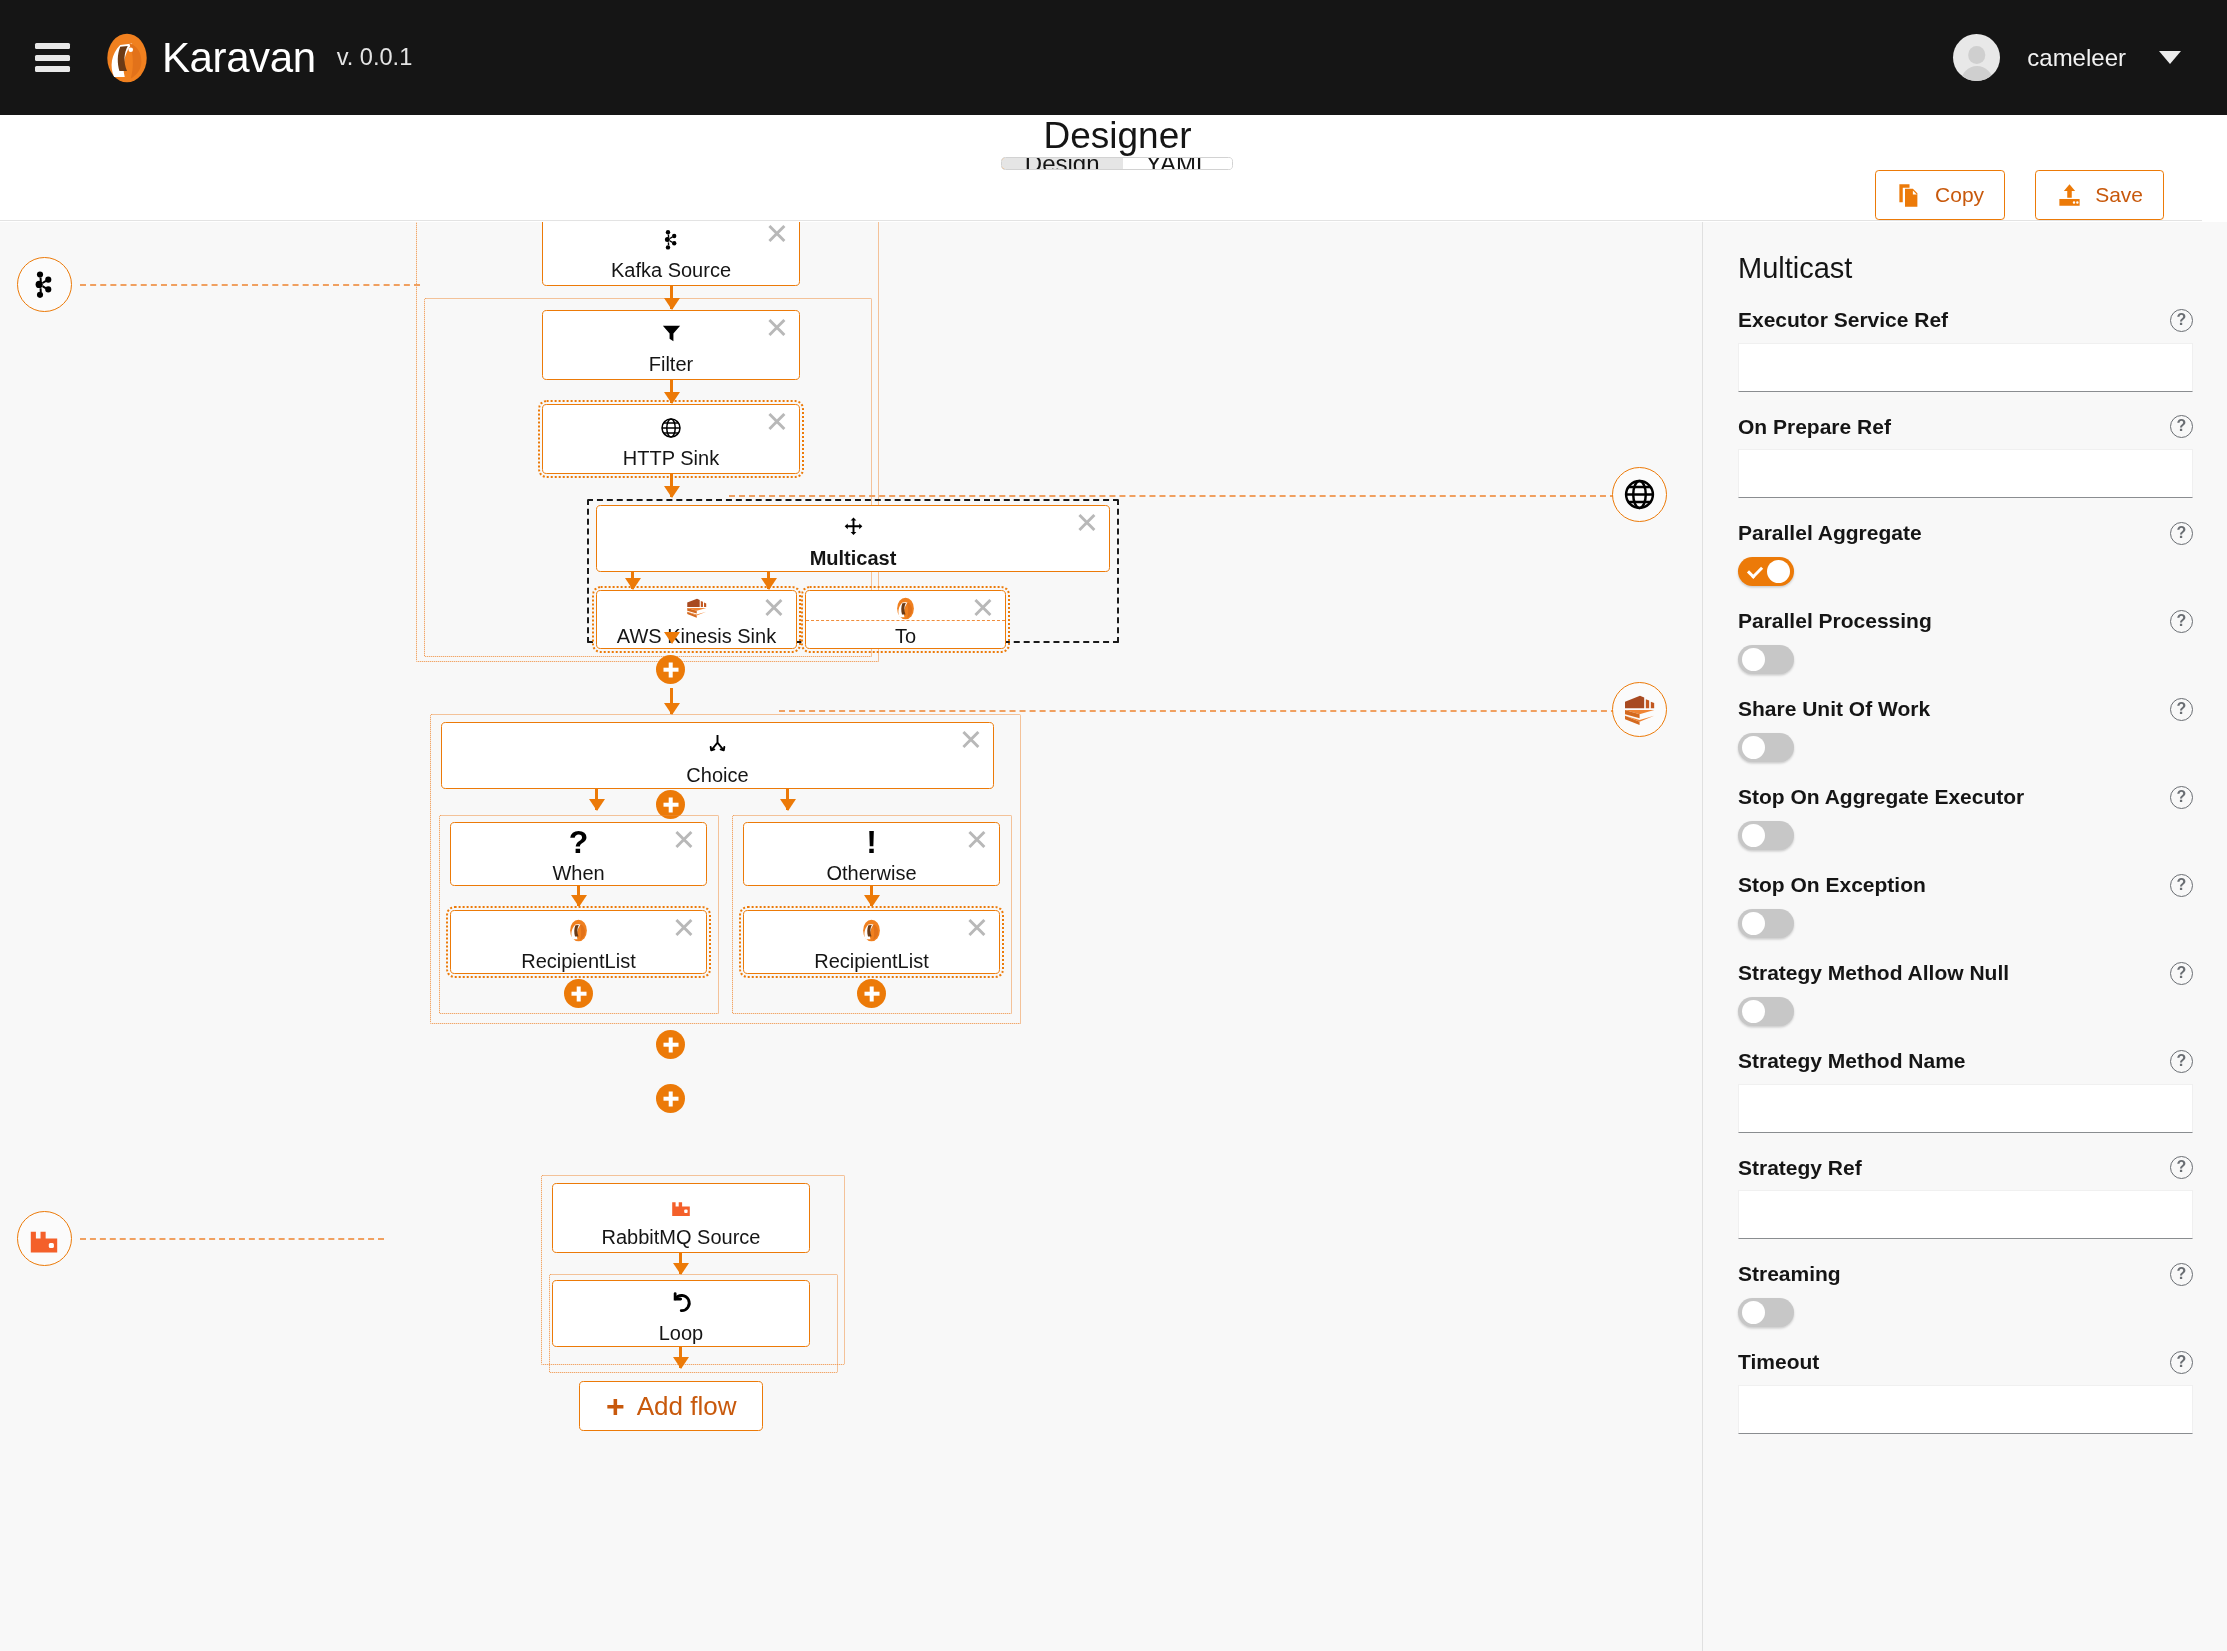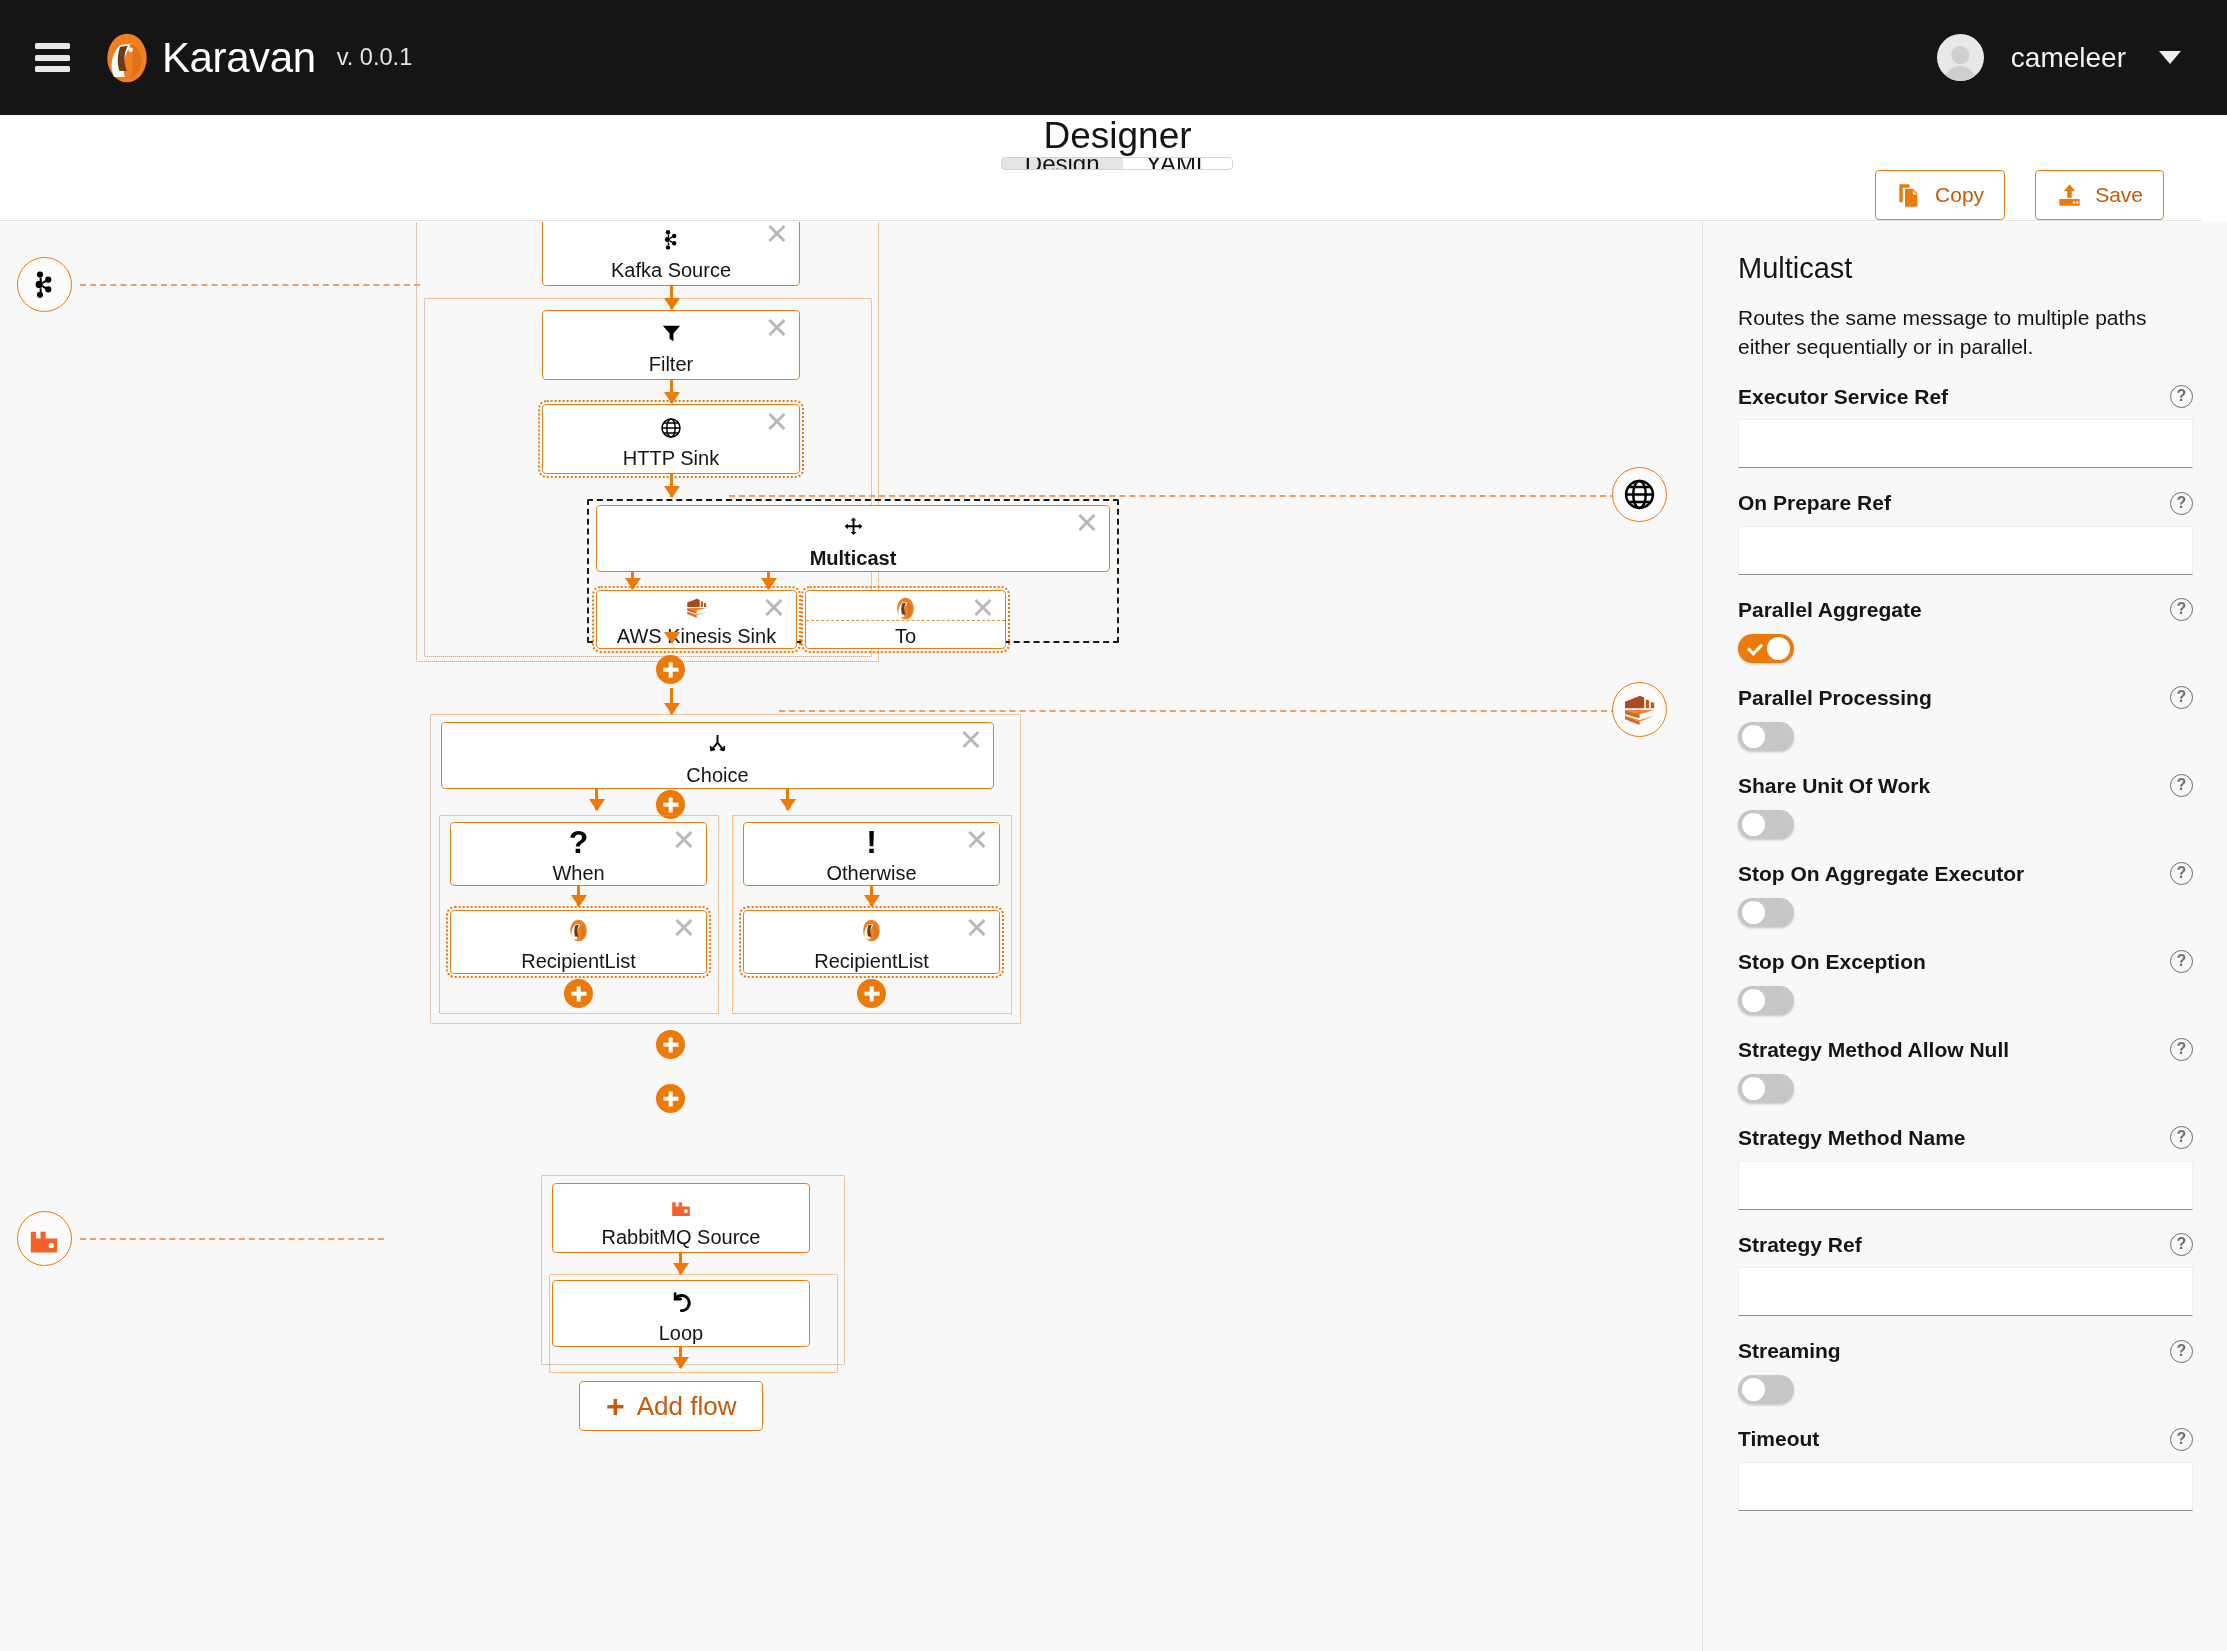--- a/index.html
+++ b/index.html
@@ -21,21 +21,21 @@
   .brand-logo { margin-left: 32px; width: 50px; height: 50px; position: relative; }
   .brand-name { margin-left: 10px; font-size: 42px; color: #ffffff; font-weight: 400; letter-spacing: -0.4px; }
   .brand-ver  { margin-left: 21px; font-size: 23.6px; color: #e4e4e4; font-weight: 400; }
   .user-area { margin-left: auto; margin-right: 46px; display: flex; align-items: center; }
   .avatar { width: 47px; height: 47px; border-radius: 50%; background: #e8e8e8;
             position: relative; overflow: hidden; }
   .avatar::before { content:""; position:absolute; left:50%; top:12px; transform:translateX(-50%);
             width:17.5px; height:17.5px; border-radius:50%; background:#cfcfcf; }
   .avatar::after { content:""; position:absolute; left:50%; top:32px; transform:translateX(-50%);
             width:32px; height:26px; border-radius:16px 16px 0 0; background:#cfcfcf; }
-  .user-name { margin-left: 27px; font-size: 28px; color: #f2f2f2; }
+  .user-name { margin-left: 27px; font-size: 24px; color: #f2f2f2; }
   .caret-down { margin-left: 33px; width: 0; height: 0;
             border-left: 11.4px solid transparent; border-right: 11.4px solid transparent;
             border-top: 13px solid #ededed; }
 
   
   .toolbar {
     position: absolute; left: 0; top: 115px; width: 2202px; height: 106px;
     background: #ffffff; border-bottom: 0.8px solid #e3e3e3;
     display: flex; align-items: center; flex-direction: column;
   }
@@ -422,21 +422,20 @@
   <div class="addflow" style="left:579px; top:1159px;">
     <span class="pl">+</span>
     <span>Add flow</span>
   </div>
 
  </div>
 </div>
 
 <div class="panel">
   <div class="p-title">Multicast</div>
-  <div class="p-desc">Routes the same message to multiple paths either sequentially or in parallel.</div>
   <div id="panel-fields">
       <div class="field"><div class="field-head">
           <div class="field-label">Executor Service Ref</div>
           <div class="qmark">?</div>
         </div><input type="text" class="txt-input" style=""></div>
       <div class="field"><div class="field-head">
           <div class="field-label">On Prepare Ref</div>
           <div class="qmark">?</div>
         </div><input type="text" class="txt-input" style=""></div>
       <div class="field">

